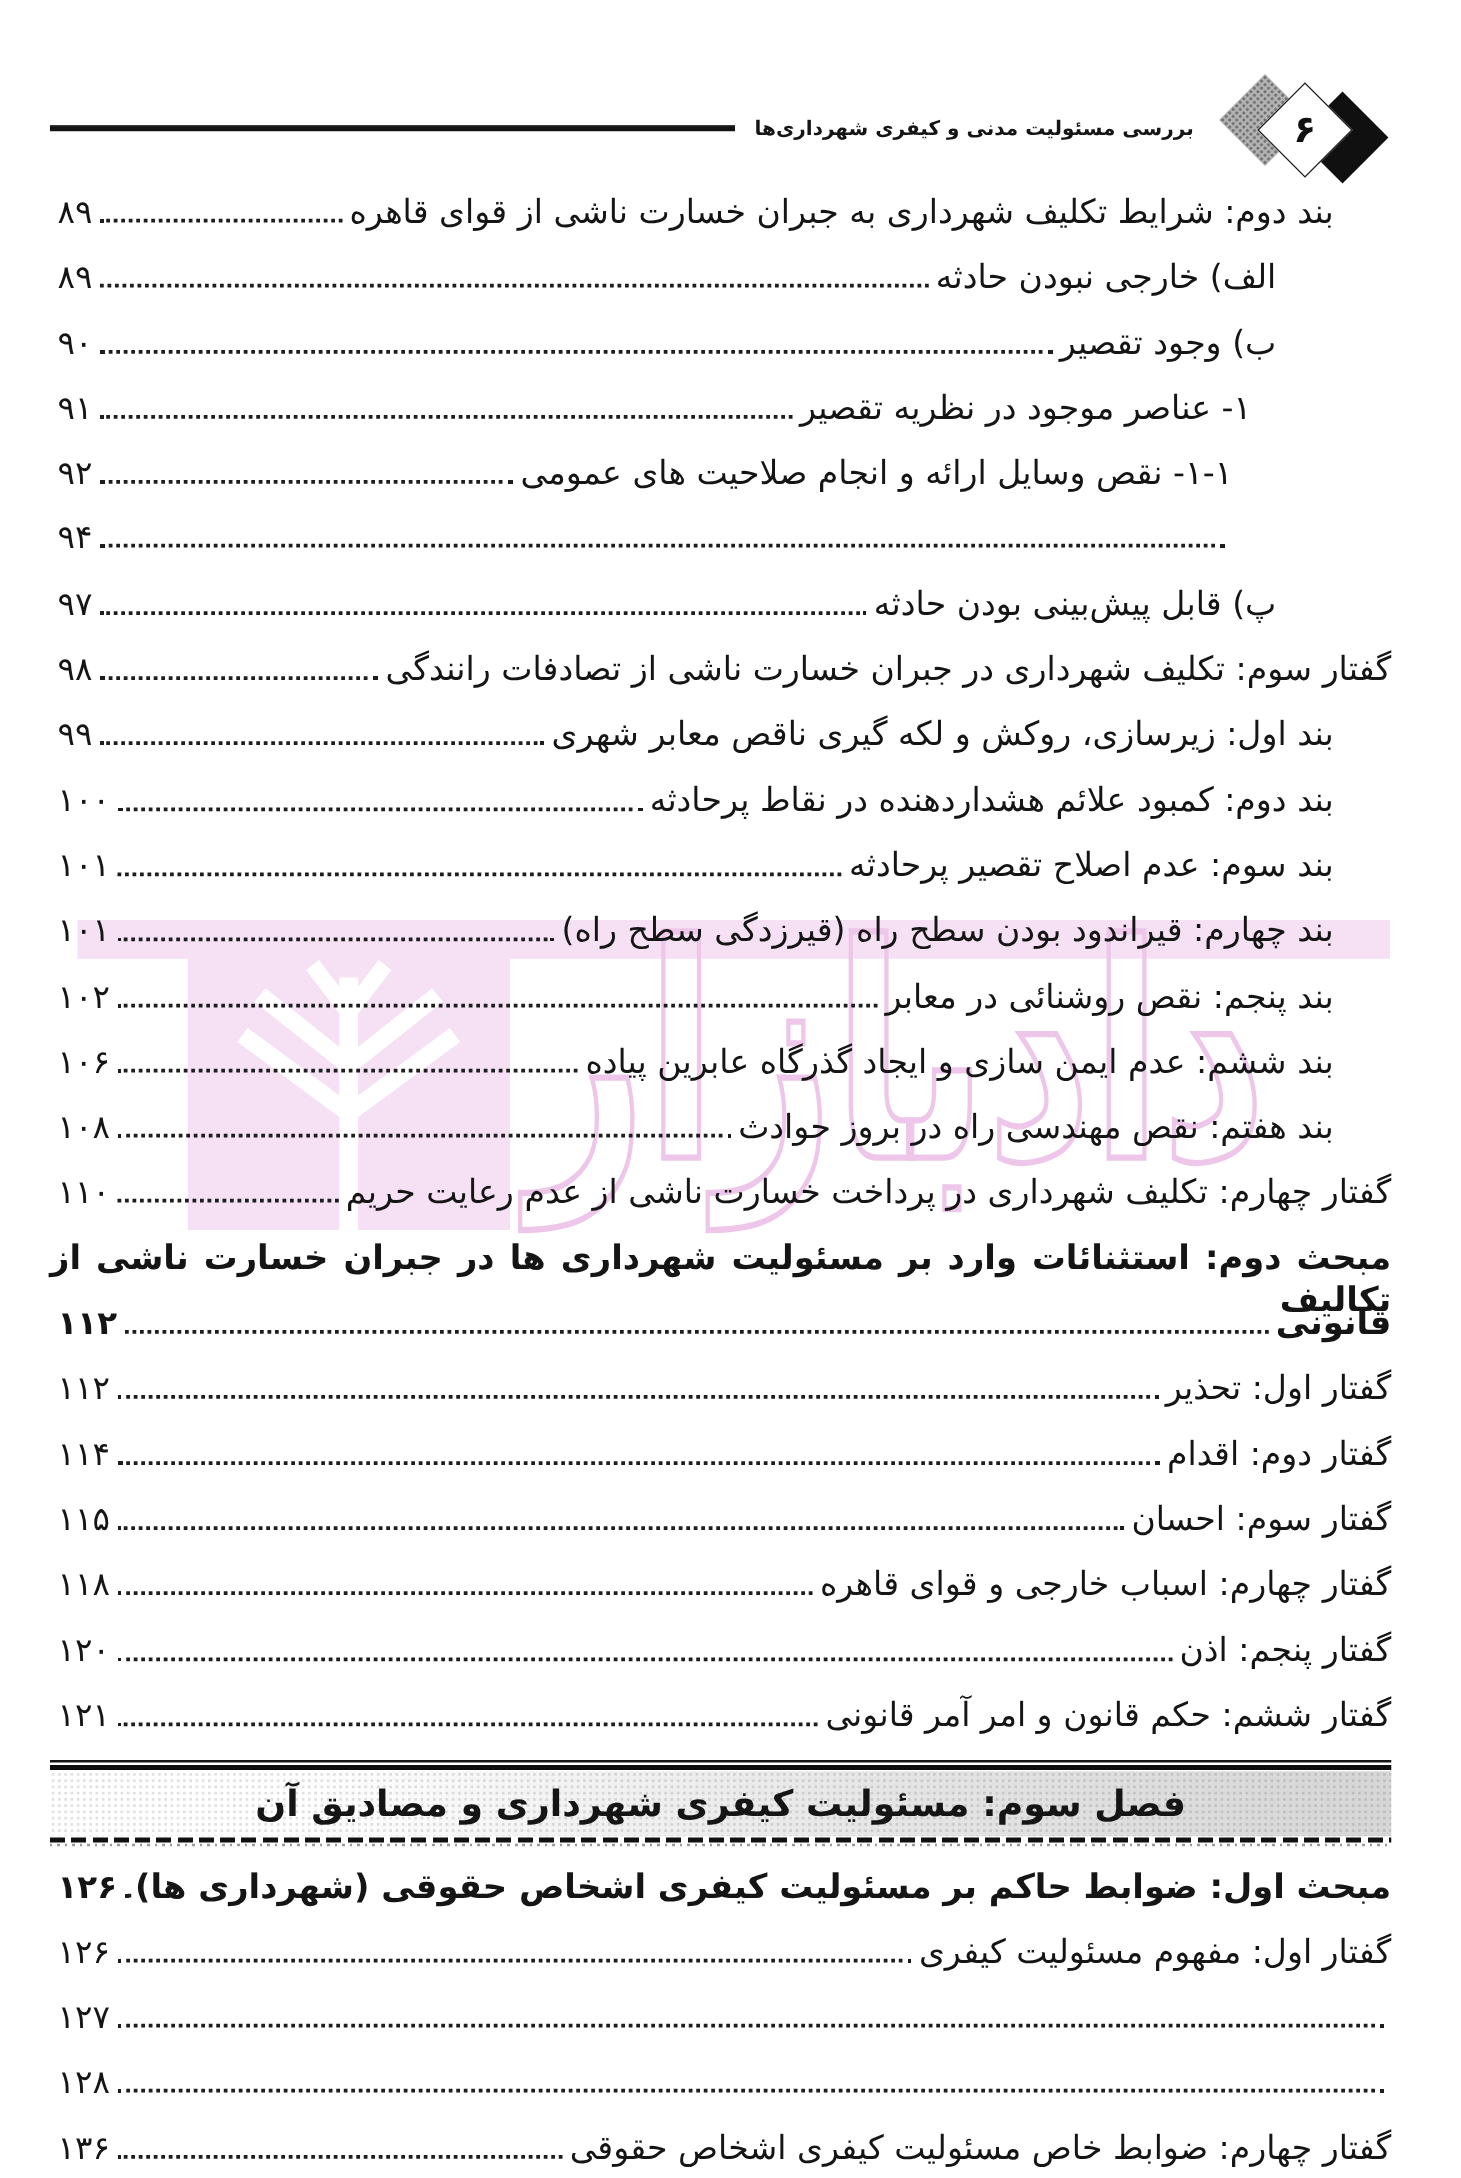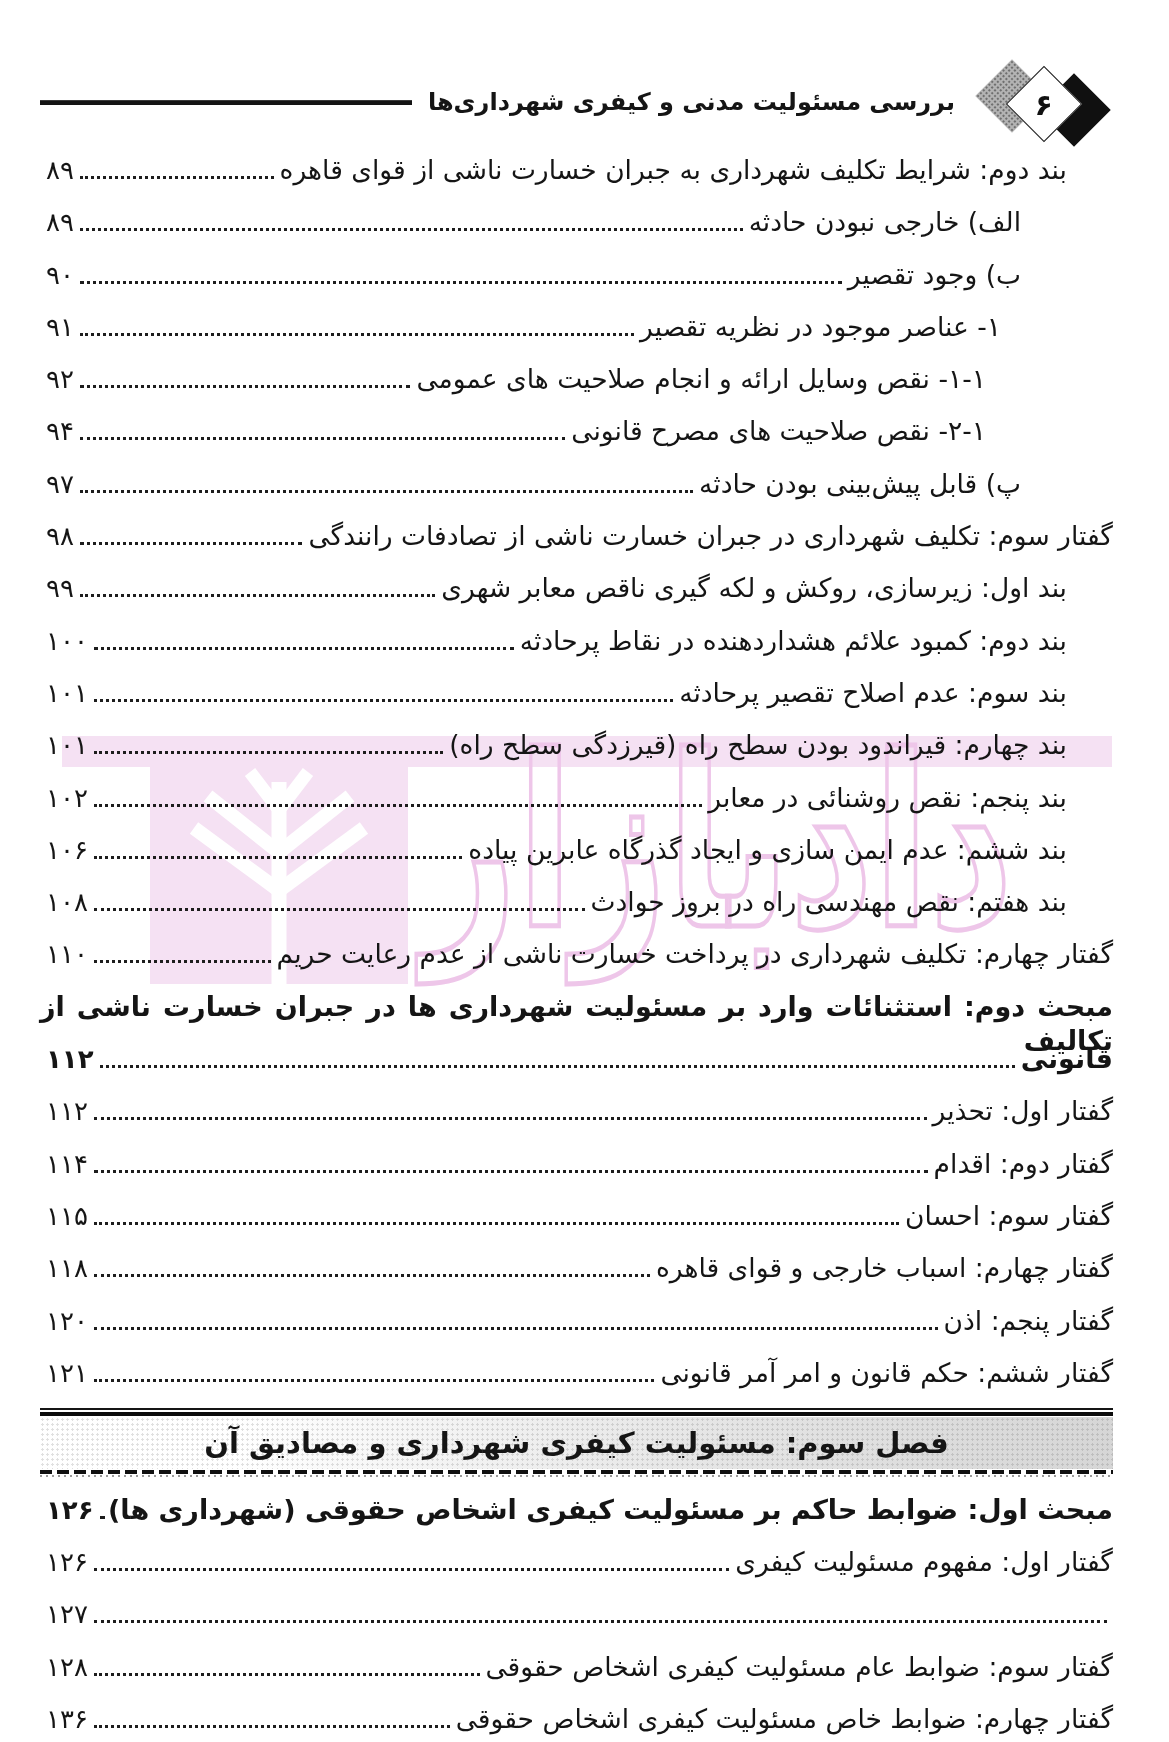--- a/index.html
+++ b/index.html
@@ -16,21 +16,21 @@
   .wm-square{position:absolute;left:150px;top:754px;width:258px;height:230px;}
   .wm-square svg{display:block;width:100%;height:100%;}
   .wm-text{position:absolute;left:408px;top:668px;width:620px;height:330px;}
   
   .header{
     position:absolute;top:58px;left:40px;right:50px;height:88px;
     display:flex;align-items:center;direction:ltr;z-index:2;
   }
   .hdr-rule{flex:1;height:4px;background:#141414;border-top:1px solid #3a3a3a;}
   .hdr-title{
-    white-space:nowrap;font-weight:bold;font-size:24px;margin:0 14px 0 16px;
+    white-space:nowrap;font-weight:bold;font-size:16px;margin:0 14px 0 16px;
     direction:rtl;letter-spacing:-0.2px;
   }
   .logo{position:relative;width:150px;height:88px;flex:0 0 auto;}
   .diamond{position:absolute;width:52px;height:52px;top:50%;left:50%;}
   .diamond.gray{
     transform:translate(-58px,-32px) rotate(45deg);
     background-color:#b3b3b3;
     background-image:radial-gradient(#6f6f6f 1px,transparent 1.3px);
     background-size:4px 4px;
   }
@@ -139,21 +139,20 @@
       <span class="t">۱- عناصر موجود در نظریه تقصیر</span>
       <span class="leader"></span>
       <span class="num">۹۱</span>
     </div>
     <div class="row lvl4">
       <span class="t">۱-۱- نقص وسایل ارائه و انجام صلاحیت های عمومی</span>
       <span class="leader"></span>
       <span class="num">۹۲</span>
     </div>
     <div class="row lvl4">
-      <span class="t">۲-۱- نقص صلاحیت های مصرح قانونی</span>
       <span class="leader"></span>
       <span class="num">۹۴</span>
     </div>
     <div class="row lvl2">
       <span class="t">پ) قابل پیش‌بینی بودن حادثه</span>
       <span class="leader"></span>
       <span class="num">۹۷</span>
     </div>
     <div class="row lvl0">
       <span class="t">گفتار سوم: تکلیف شهرداری در جبران خسارت ناشی از تصادفات رانندگی</span>
@@ -258,21 +257,20 @@
     <div class="row lvl0">
       <span class="t">گفتار اول: مفهوم مسئولیت کیفری</span>
       <span class="leader"></span>
       <span class="num">۱۲۶</span>
     </div>
     <div class="row lvl0">
       <span class="leader"></span>
       <span class="num">۱۲۷</span>
     </div>
     <div class="row lvl0">
-      <span class="t">گفتار سوم: ضوابط عام مسئولیت کیفری اشخاص حقوقی</span>
       <span class="leader"></span>
       <span class="num">۱۲۸</span>
     </div>
     <div class="row lvl0">
       <span class="t">گفتار چهارم: ضوابط خاص مسئولیت کیفری اشخاص حقوقی</span>
       <span class="leader"></span>
       <span class="num">۱۳۶</span>
     </div>
   </div>
 

